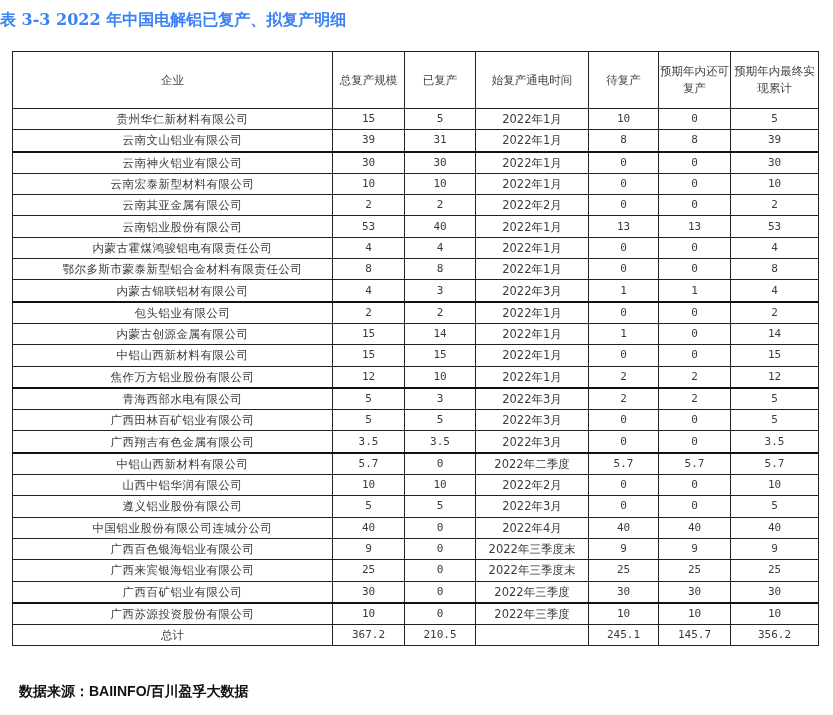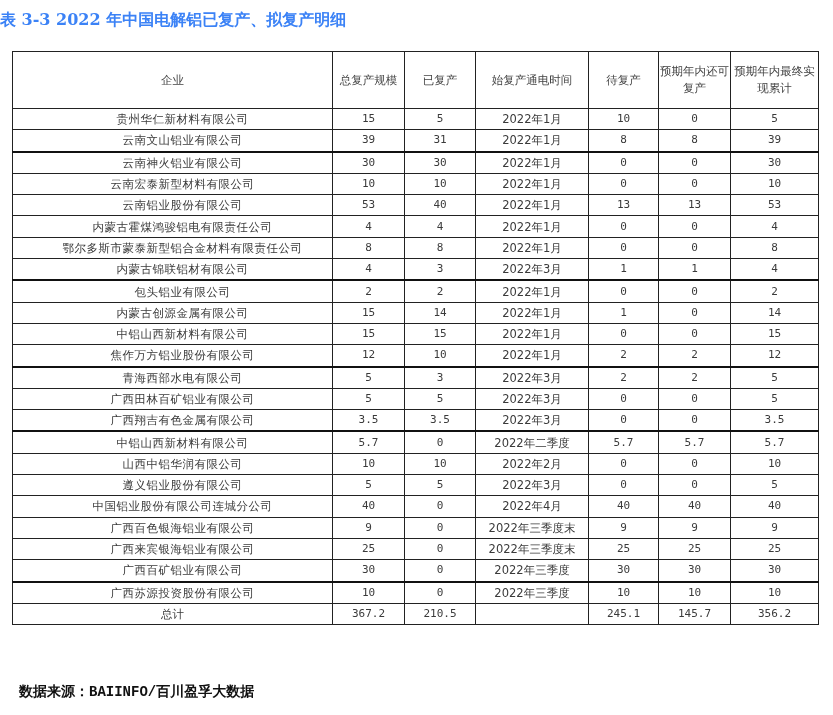--- a/index.html
+++ b/index.html
@@ -9,21 +9,21 @@
            font-family: "DejaVu Serif", serif; font-weight: bold; font-size: 16px; color: #3b82f6; margin-top: 6px; }
   table { position: absolute; left: 12px; top: 51px; width: 806px; border-collapse: collapse;
           table-layout: fixed; font-size: 11.5px; }
   td, th { border: 1px solid #222; text-align: center; padding: 0; font-weight: normal;
            white-space: nowrap; overflow: hidden; }
   th { height: 56px; line-height: 17px; white-space: normal; color: #444; }
   td { height: 20.3px; line-height: 20px; color: #3a3a3a; }
   tr.thick td { border-bottom: 2.5px solid #111; }
   .num { font-family: "DejaVu Sans Mono", monospace; font-size: 11px; }
   .company { letter-spacing: 0.5px; padding-left: 20px; }
-  .source { position: absolute; left: 19px; top: 683px; font-family: Liberation Mono, monospace;
+  .source { position: absolute; left: 19px; top: 683px; font-family: Liberation Sans, sans-serif;
             font-weight: bold; font-size: 14px; color: #111; }
 </style>
 </head>
 <body>
 
 <div class="title">表 3-3  2022 年中国电解铝已复产、拟复产明细</div>
 
 <table>
   <colgroup>
     <col style="width:320px">
@@ -76,20 +76,29 @@
       <tr>
         <td class="company">云南宏泰新型材料有限公司</td>
         <td class="num">10</td>
         <td class="num">10</td>
         <td>2022年1月</td>
         <td class="num">0</td>
         <td class="num">0</td>
         <td class="num">10</td>
       </tr>
       <tr>
+        <td class="company">云南其亚金属有限公司</td>
+        <td class="num">2</td>
+        <td class="num">2</td>
+        <td>2022年2月</td>
+        <td class="num">0</td>
+        <td class="num">0</td>
+        <td class="num">2</td>
+      </tr>
+      <tr>
         <td class="company">云南铝业股份有限公司</td>
         <td class="num">53</td>
         <td class="num">40</td>
         <td>2022年1月</td>
         <td class="num">13</td>
         <td class="num">13</td>
         <td class="num">53</td>
       </tr>
       <tr>
         <td class="company">内蒙古霍煤鸿骏铝电有限责任公司</td>

